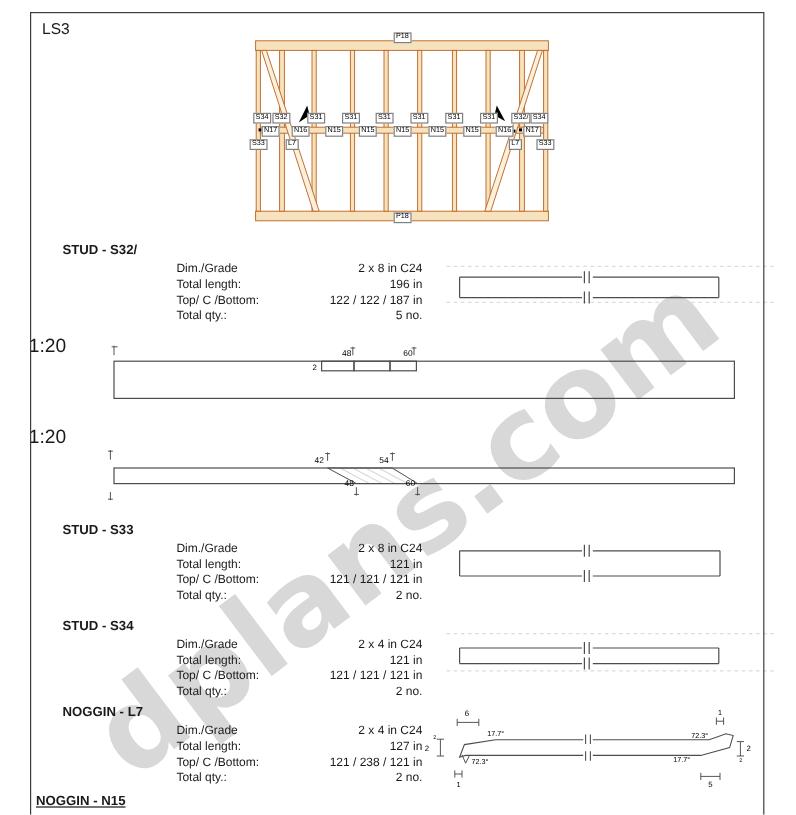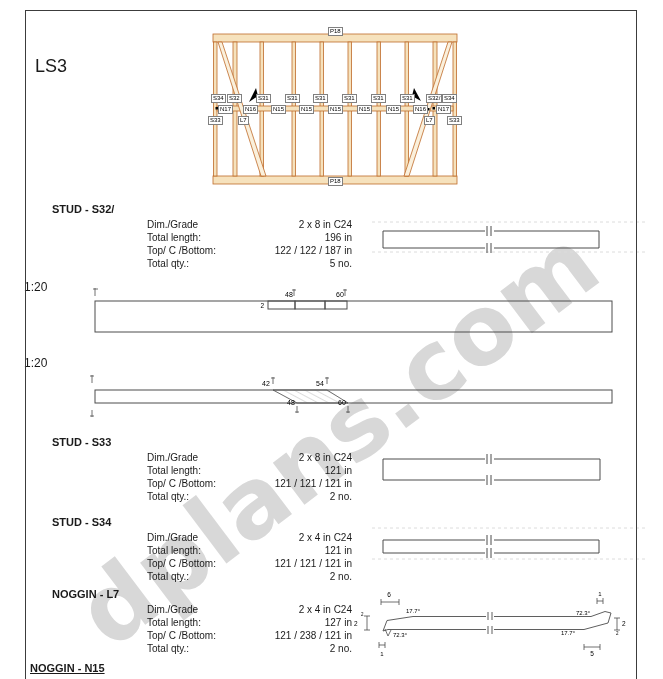--- a/index.html
+++ b/index.html
@@ -3,31 +3,31 @@
 <meta charset="utf-8">
 <style>
   html,body{margin:0;padding:0;background:#fff;}
   .page{position:relative;width:663px;height:679px;background:#fff;overflow:hidden;
         font-family:"Liberation Sans",sans-serif;color:#1a1a1a;}
   .page-border{position:absolute;left:25px;top:10px;width:610px;height:690px;
         border:1.3px solid #3c3c3c;z-index:4;pointer-events:none;}
   .watermark{position:absolute;left:-52px;top:382px;width:780px;text-align:center;
         font-family:"DejaVu Sans",sans-serif;font-weight:bold;font-size:96px;
         color:#d8d8d8;transform:rotate(-37deg);white-space:nowrap;z-index:1;}
-  .sheet-label{position:absolute;left:35px;top:16px;font-size:18px;z-index:3;margin-top:40px;}
+  .sheet-label{position:absolute;left:35px;top:16px;font-size:13px;z-index:3;}
   .frame{position:absolute;left:211px;top:30px;width:248px;height:158px;z-index:3;}
   .frame svg{position:absolute;left:0;top:0;}
   .flabels{position:absolute;left:0;top:0;width:248px;height:158px;}
   .flabel{position:absolute;font-size:6px;line-height:7px;padding:0 1px;
         border:0.5px solid #808080;background:#fff;color:#000;white-space:nowrap;}
   .section{position:absolute;left:24px;width:305px;z-index:3;margin-left:28px;}
   .stitle{font-size:11px;font-weight:bold;}
   .dtable{position:absolute;left:95px;top:15px;width:205px;}
   .drow{display:flex;justify-content:space-between;font-size:10px;line-height:13px;align-items:center;}
-  .scale{position:absolute;left:24px;font-size:12px;z-index:3;text-align:center;}
+  .scale{position:absolute;left:24px;font-size:16px;z-index:3;text-align:center;}
   .abs-svg{position:absolute;z-index:2;}
   svg text{font-family:"Liberation Sans",sans-serif;fill:#000;}
   .heading-only{position:absolute;left:30px;font-size:11px;font-weight:bold;z-index:3;text-decoration:underline;}
 </style>
 </head>
 <body>
 
 <div class="page">
 
   <div class="watermark">dplans.com</div>

